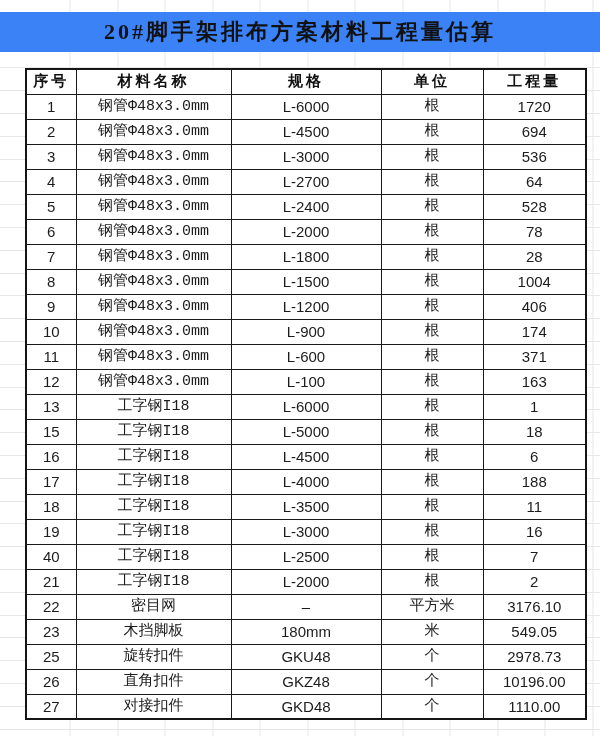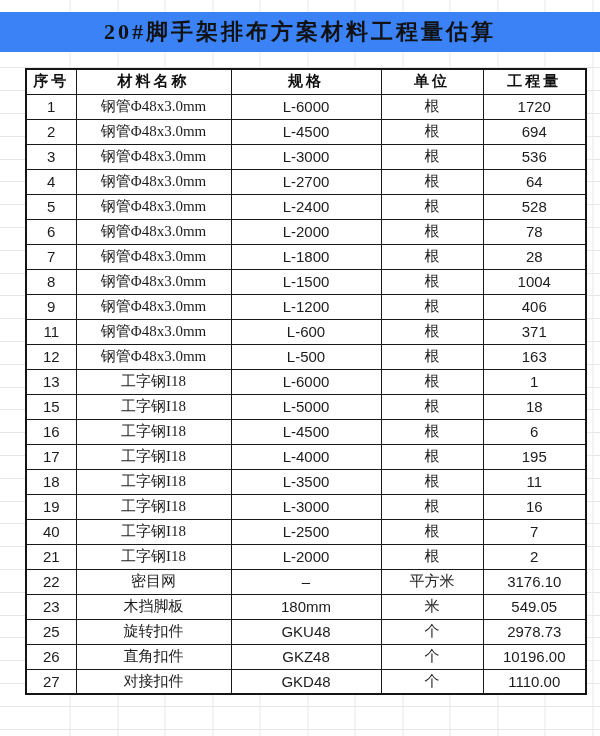--- a/index.html
+++ b/index.html
@@ -55,21 +55,21 @@
   }
   table.materials tr { height: 25px; }
   table.materials th {
     font-weight: bold;
     font-size: 15px;
     letter-spacing: 3px;
     color: #111111;
     font-family: "Liberation Serif", "DejaVu Serif", serif;
   }
   td.c-material, td.c-unit {
-    font-family: Liberation Serif, serif;
+    font-family: Liberation Mono, monospace;
   }
   td.c-seq, td.c-spec, td.c-qty {
     font-family: "Liberation Sans", "DejaVu Sans", sans-serif;
   }
 </style>
 </head>
 <body>
 
 <div class="grid-bg"></div>
 
@@ -150,30 +150,37 @@
         <td class="c-qty">1004</td>
       </tr>
       <tr>
         <td class="c-seq">9</td>
         <td class="c-material">钢管Φ48x3.0mm</td>
         <td class="c-spec">L-1200</td>
         <td class="c-unit">根</td>
         <td class="c-qty">406</td>
       </tr>
       <tr>
+        <td class="c-seq">10</td>
+        <td class="c-material">钢管Φ48x3.0mm</td>
+        <td class="c-spec">L-900</td>
+        <td class="c-unit">根</td>
+        <td class="c-qty">174</td>
+      </tr>
+      <tr>
         <td class="c-seq">11</td>
         <td class="c-material">钢管Φ48x3.0mm</td>
         <td class="c-spec">L-600</td>
         <td class="c-unit">根</td>
         <td class="c-qty">371</td>
       </tr>
       <tr>
         <td class="c-seq">12</td>
         <td class="c-material">钢管Φ48x3.0mm</td>
-        <td class="c-spec">L-500</td>
+        <td class="c-spec">L-100</td>
         <td class="c-unit">根</td>
         <td class="c-qty">163</td>
       </tr>
       <tr>
         <td class="c-seq">13</td>
         <td class="c-material">工字钢I18</td>
         <td class="c-spec">L-6000</td>
         <td class="c-unit">根</td>
         <td class="c-qty">1</td>
       </tr>
@@ -189,21 +196,21 @@
         <td class="c-material">工字钢I18</td>
         <td class="c-spec">L-4500</td>
         <td class="c-unit">根</td>
         <td class="c-qty">6</td>
       </tr>
       <tr>
         <td class="c-seq">17</td>
         <td class="c-material">工字钢I18</td>
         <td class="c-spec">L-4000</td>
         <td class="c-unit">根</td>
-        <td class="c-qty">195</td>
+        <td class="c-qty">188</td>
       </tr>
       <tr>
         <td class="c-seq">18</td>
         <td class="c-material">工字钢I18</td>
         <td class="c-spec">L-3500</td>
         <td class="c-unit">根</td>
         <td class="c-qty">11</td>
       </tr>
       <tr>
         <td class="c-seq">19</td>

